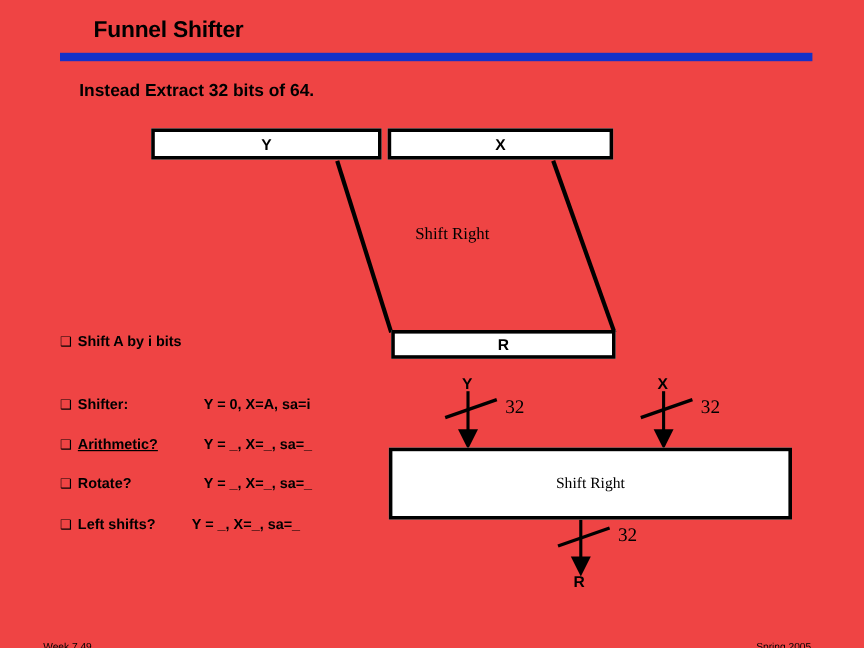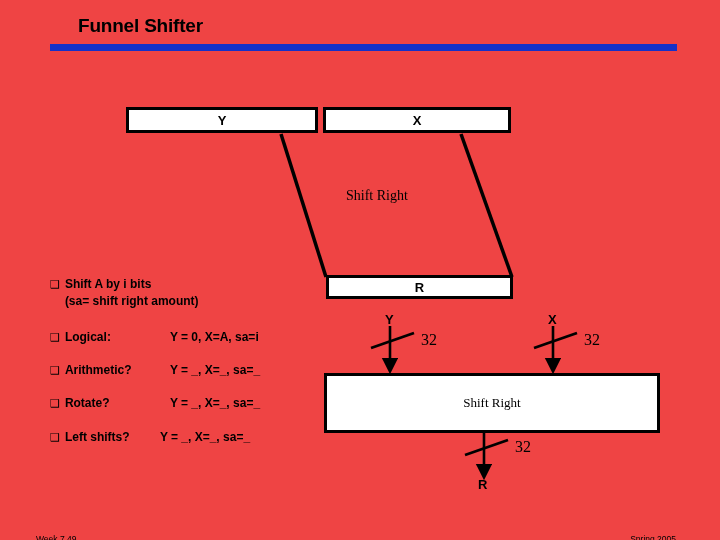--- a/index.html
+++ b/index.html
@@ -160,20 +160,21 @@
 </style>
 </head>
 <body>
 
 <div id="slide">
 
   <div class="slide-title">Funnel Shifter</div>
 
   <div class="title-rule"></div>
 
+  <div class="subtitle">Instead Extract 32 bits of 64.</div>
 
   <div class="reg-box" id="box-y">
     <span class="reg-label">Y</span>
   </div>
 
   <div class="reg-box" id="box-x">
     <span class="reg-label">X</span>
   </div>
 
   <svg class="funnel-svg">
@@ -188,35 +189,34 @@
   <div class="reg-box" id="box-r">
     <span class="reg-label">R</span>
   </div>
 
   <div class="bullets">
 
     <div class="bullet-row" style="top:0px;">
       <span class="bullet-mark">❑</span>
       <span class="bullet-text">
         <span class="sub">Shift A by i bits</span>
-        <span class="sub">(sa= shift right amount)</span>
       </span>
     </div>
 
     <div class="bullet-row" style="top:53px;">
       <span class="bullet-mark">❑</span>
       <span class="bullet-text">
-        <span class="lbl" style="width:105px;">Logical:</span><span>Y = 0,  X=A, sa=i</span>
+        <span class="lbl" style="width:105px;">Shifter:</span><span>Y = 0,  X=A, sa=i</span>
       </span>
     </div>
 
     <div class="bullet-row" style="top:86px;">
       <span class="bullet-mark">❑</span>
       <span class="bullet-text">
-        <span class="lbl" style="width:105px;">Arithmetic?</span><span>Y = _,  X=_, sa=_</span>
+        <span class="lbl" style="width:105px;text-decoration:underline;">Arithmetic?</span><span>Y = _,  X=_, sa=_</span>
       </span>
     </div>
 
     <div class="bullet-row" style="top:119px;">
       <span class="bullet-mark">❑</span>
       <span class="bullet-text">
         <span class="lbl" style="width:105px;">Rotate?</span><span>Y = _,  X=_, sa=_</span>
       </span>
     </div>
 

